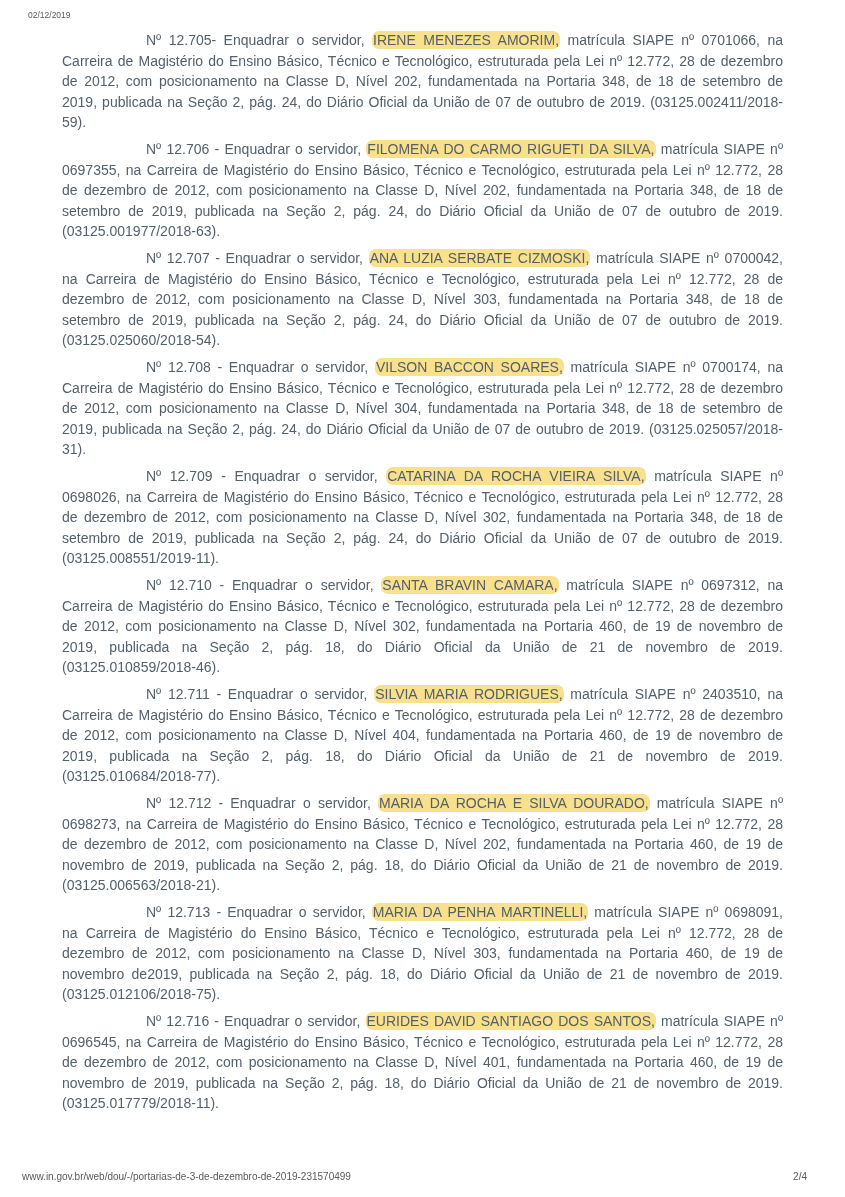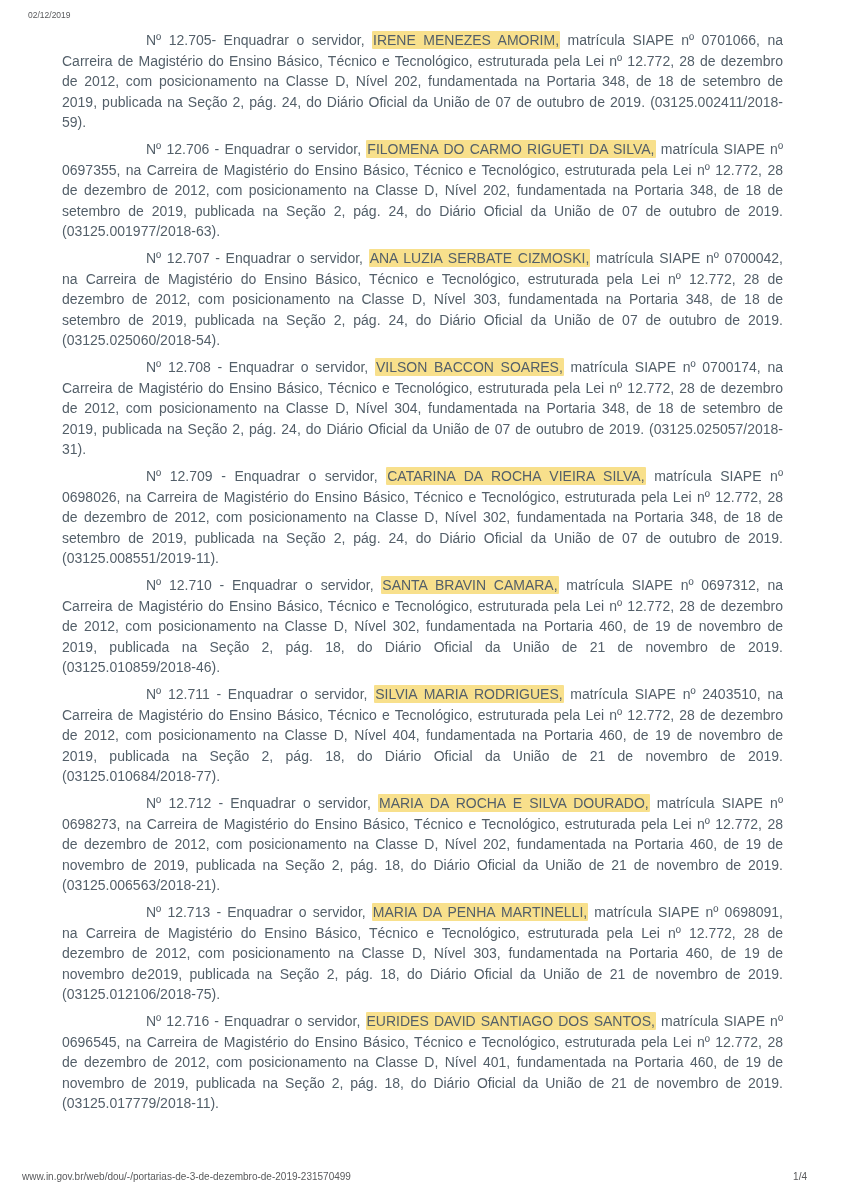--- a/index.html
+++ b/index.html
@@ -30,21 +30,21 @@
     text-indent:84px;
     text-align:justify;
     font-size:14px;
     line-height:20.5px;
     color:var(--text);
     word-spacing:1px;
   }
   .hl{
     background:var(--hl);
     padding:1px 1px;
-    border-radius:1px;
+    border-radius:7px;
   }
   
   .print-footer{
     position:absolute;top:1169px;left:0;right:12px;height:14px;
     font-size:10px;color:var(--meta);
   }
   .footer-url{position:absolute;left:22px;top:2px;white-space:nowrap;}
   .page-indicator{position:absolute;right:26px;top:2px;white-space:nowrap;}
 </style>
 </head>
@@ -62,14 +62,14 @@
   <p class="entry"><span>Nº 12.709 - Enquadrar o servidor, </span><span class="hl">CATARINA DA ROCHA VIEIRA SILVA,</span><span> matrícula SIAPE nº 0698026, na Carreira de Magistério do Ensino Básico, Técnico e Tecnológico, estruturada pela Lei nº 12.772, 28 de dezembro de 2012, com posicionamento na Classe D, Nível 302, fundamentada na Portaria 348, de 18 de setembro de 2019, publicada na Seção 2, pág. 24, do Diário Oficial da União de 07 de outubro de 2019. (03125.008551/2019-11).</span></p>
   <p class="entry"><span>Nº 12.710 - Enquadrar o servidor, </span><span class="hl">SANTA BRAVIN CAMARA,</span><span> matrícula SIAPE nº 0697312, na Carreira de Magistério do Ensino Básico, Técnico e Tecnológico, estruturada pela Lei nº 12.772, 28 de dezembro de 2012, com posicionamento na Classe D, Nível 302, fundamentada na Portaria 460, de 19 de novembro de 2019, publicada na Seção 2, pág. 18, do Diário Oficial da União de 21 de novembro de 2019. (03125.010859/2018-46).</span></p>
   <p class="entry"><span>Nº 12.711 - Enquadrar o servidor, </span><span class="hl">SILVIA MARIA RODRIGUES,</span><span> matrícula SIAPE nº 2403510, na Carreira de Magistério do Ensino Básico, Técnico e Tecnológico, estruturada pela Lei nº 12.772, 28 de dezembro de 2012, com posicionamento na Classe D, Nível 404, fundamentada na Portaria 460, de 19 de novembro de 2019, publicada na Seção 2, pág. 18, do Diário Oficial da União de 21 de novembro de 2019. (03125.010684/2018-77).</span></p>
   <p class="entry"><span>Nº 12.712 - Enquadrar o servidor, </span><span class="hl">MARIA DA ROCHA E SILVA DOURADO,</span><span> matrícula SIAPE nº 0698273, na Carreira de Magistério do Ensino Básico, Técnico e Tecnológico, estruturada pela Lei nº 12.772, 28 de dezembro de 2012, com posicionamento na Classe D, Nível 202, fundamentada na Portaria 460, de 19 de novembro de 2019, publicada na Seção 2, pág. 18, do Diário Oficial da União de 21 de novembro de 2019. (03125.006563/2018-21).</span></p>
   <p class="entry"><span>Nº 12.713 - Enquadrar o servidor, </span><span class="hl">MARIA DA PENHA MARTINELLI,</span><span> matrícula SIAPE nº 0698091, na Carreira de Magistério do Ensino Básico, Técnico e Tecnológico, estruturada pela Lei nº 12.772, 28 de dezembro de 2012, com posicionamento na Classe D, Nível 303, fundamentada na Portaria 460, de 19 de novembro de2019, publicada na Seção 2, pág. 18, do Diário Oficial da União de 21 de novembro de 2019. (03125.012106/2018-75).</span></p>
   <p class="entry"><span>Nº 12.716 - Enquadrar o servidor, </span><span class="hl">EURIDES DAVID SANTIAGO DOS SANTOS,</span><span> matrícula SIAPE nº 0696545, na Carreira de Magistério do Ensino Básico, Técnico e Tecnológico, estruturada pela Lei nº 12.772, 28 de dezembro de 2012, com posicionamento na Classe D, Nível 401, fundamentada na Portaria 460, de 19 de novembro de 2019, publicada na Seção 2, pág. 18, do Diário Oficial da União de 21 de novembro de 2019. (03125.017779/2018-11).</span></p>
 </main>
 
 <footer class="print-footer">
   <span class="footer-url">www.in.gov.br/web/dou/-/portarias-de-3-de-dezembro-de-2019-231570499</span>
-  <span class="page-indicator">1/4</span>
+  <span class="page-indicator">2/4</span>
 </footer>
 
 </body></html>

